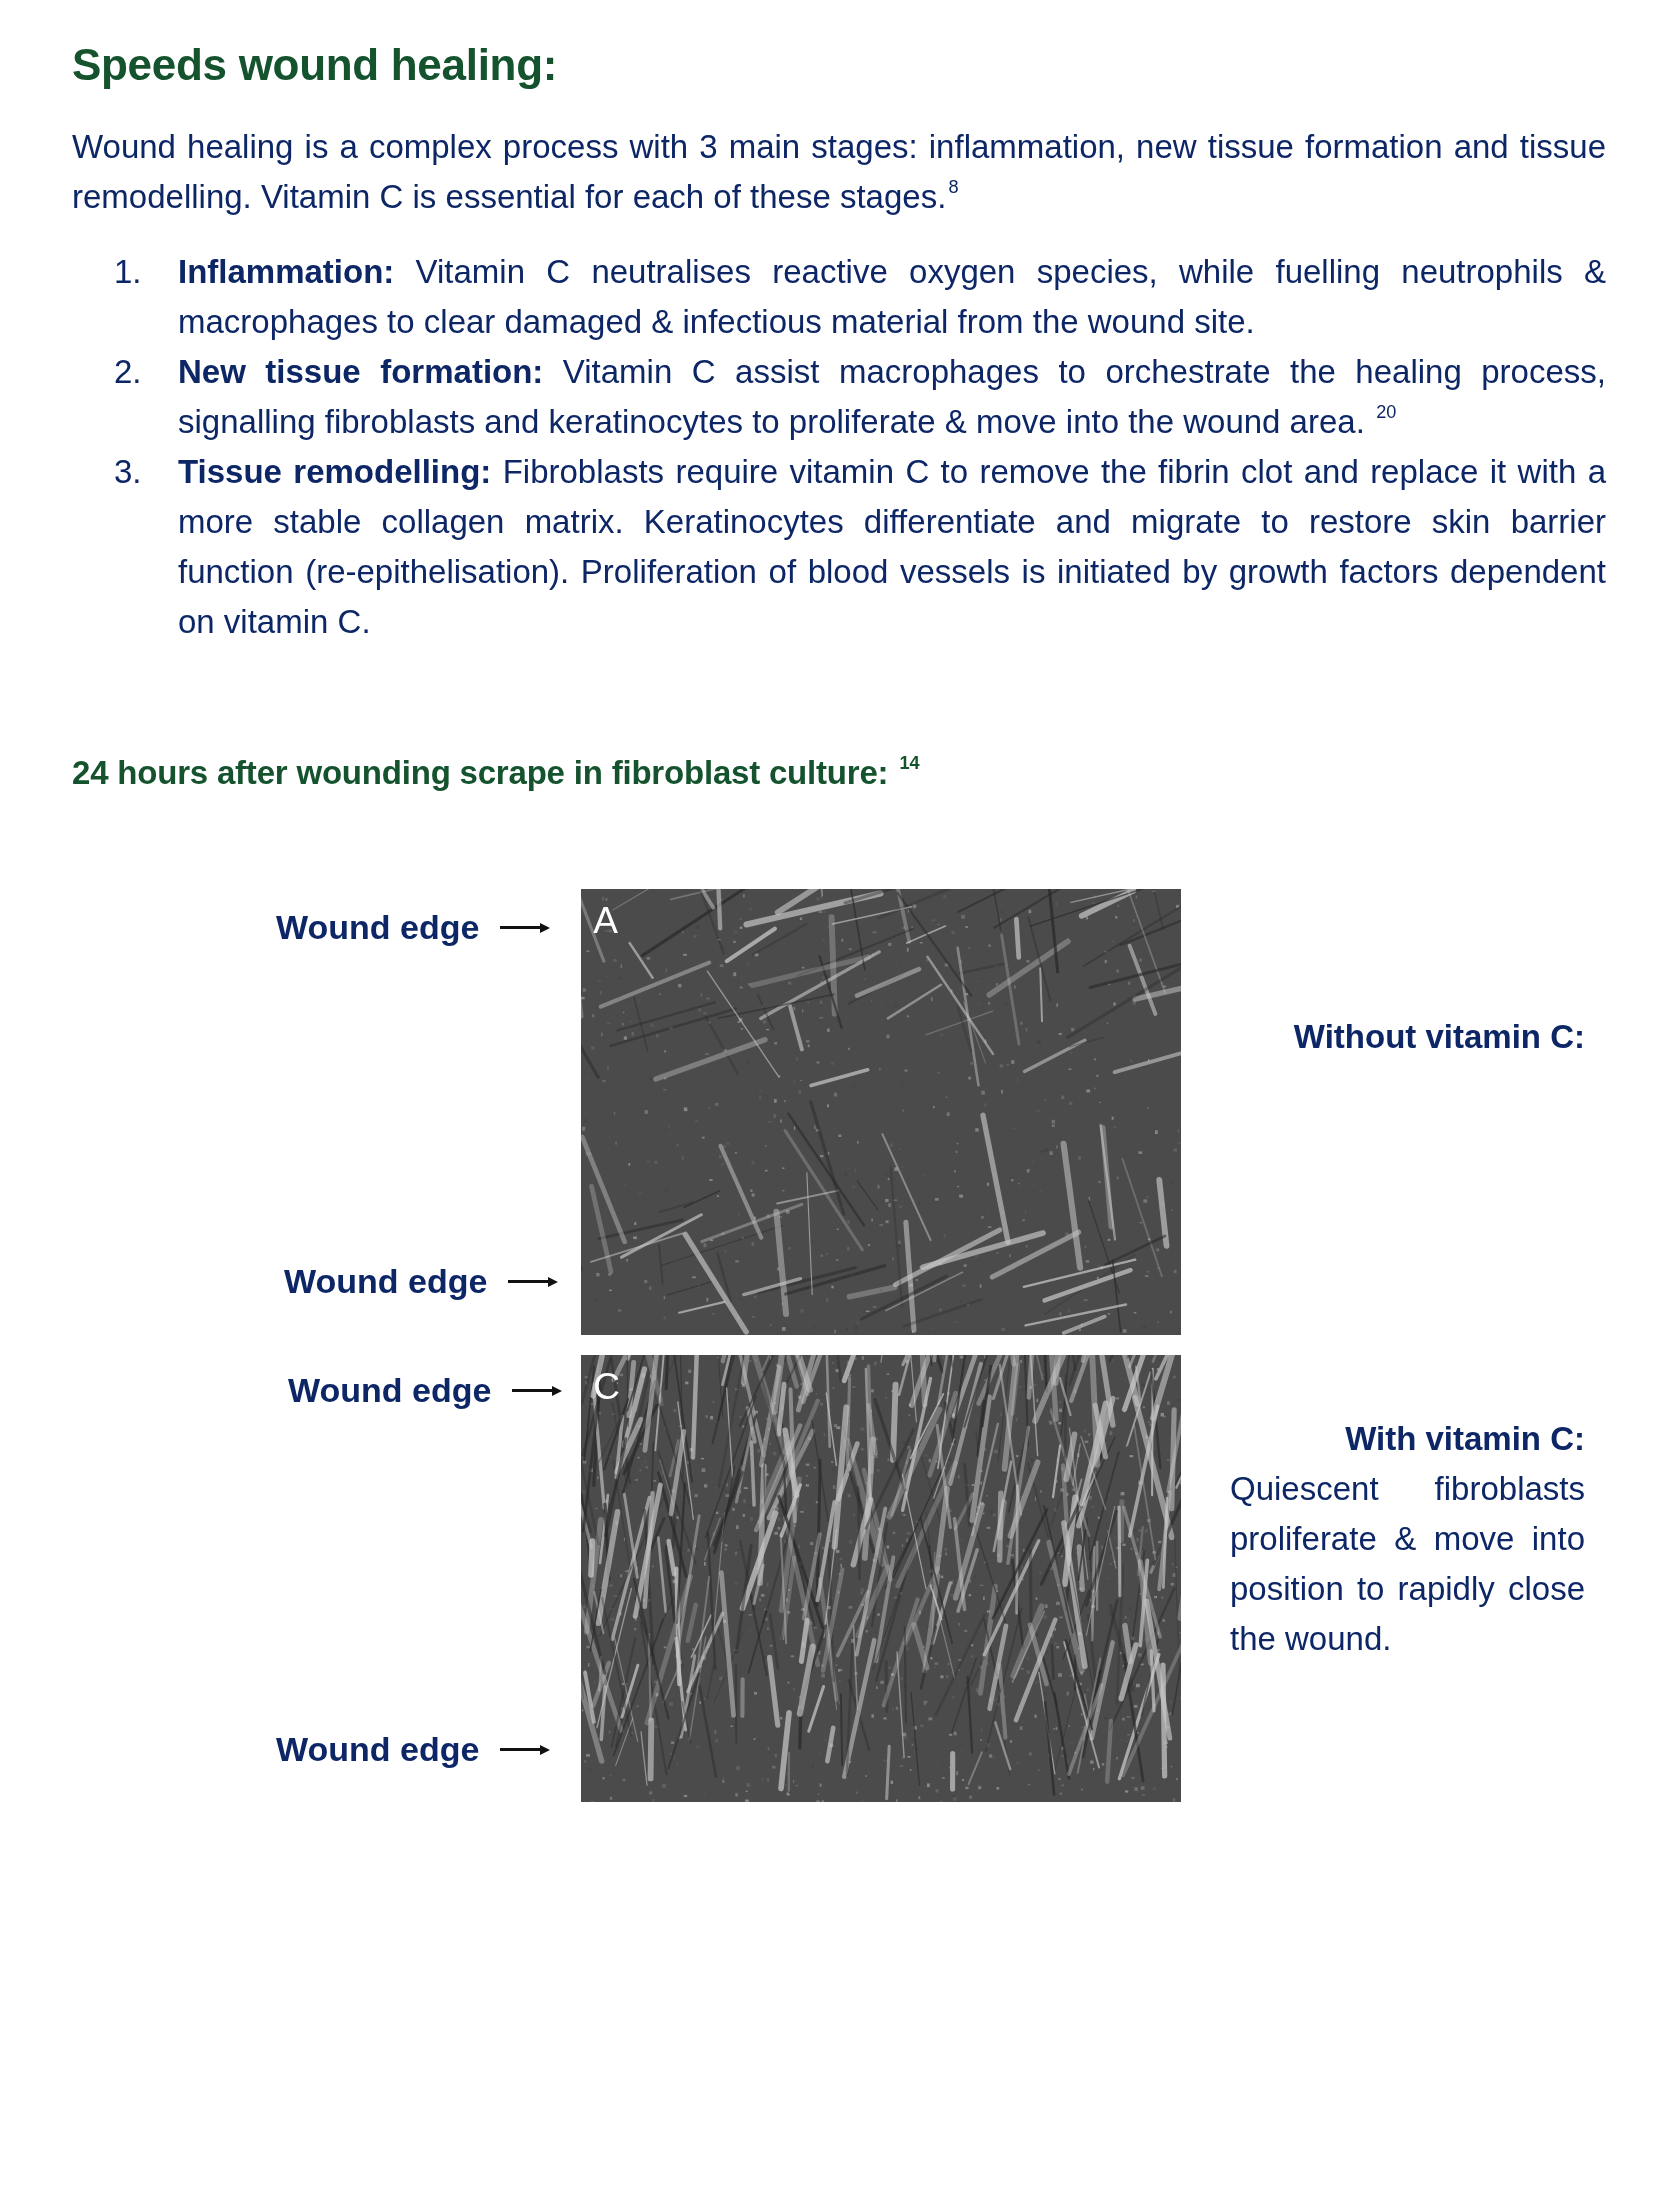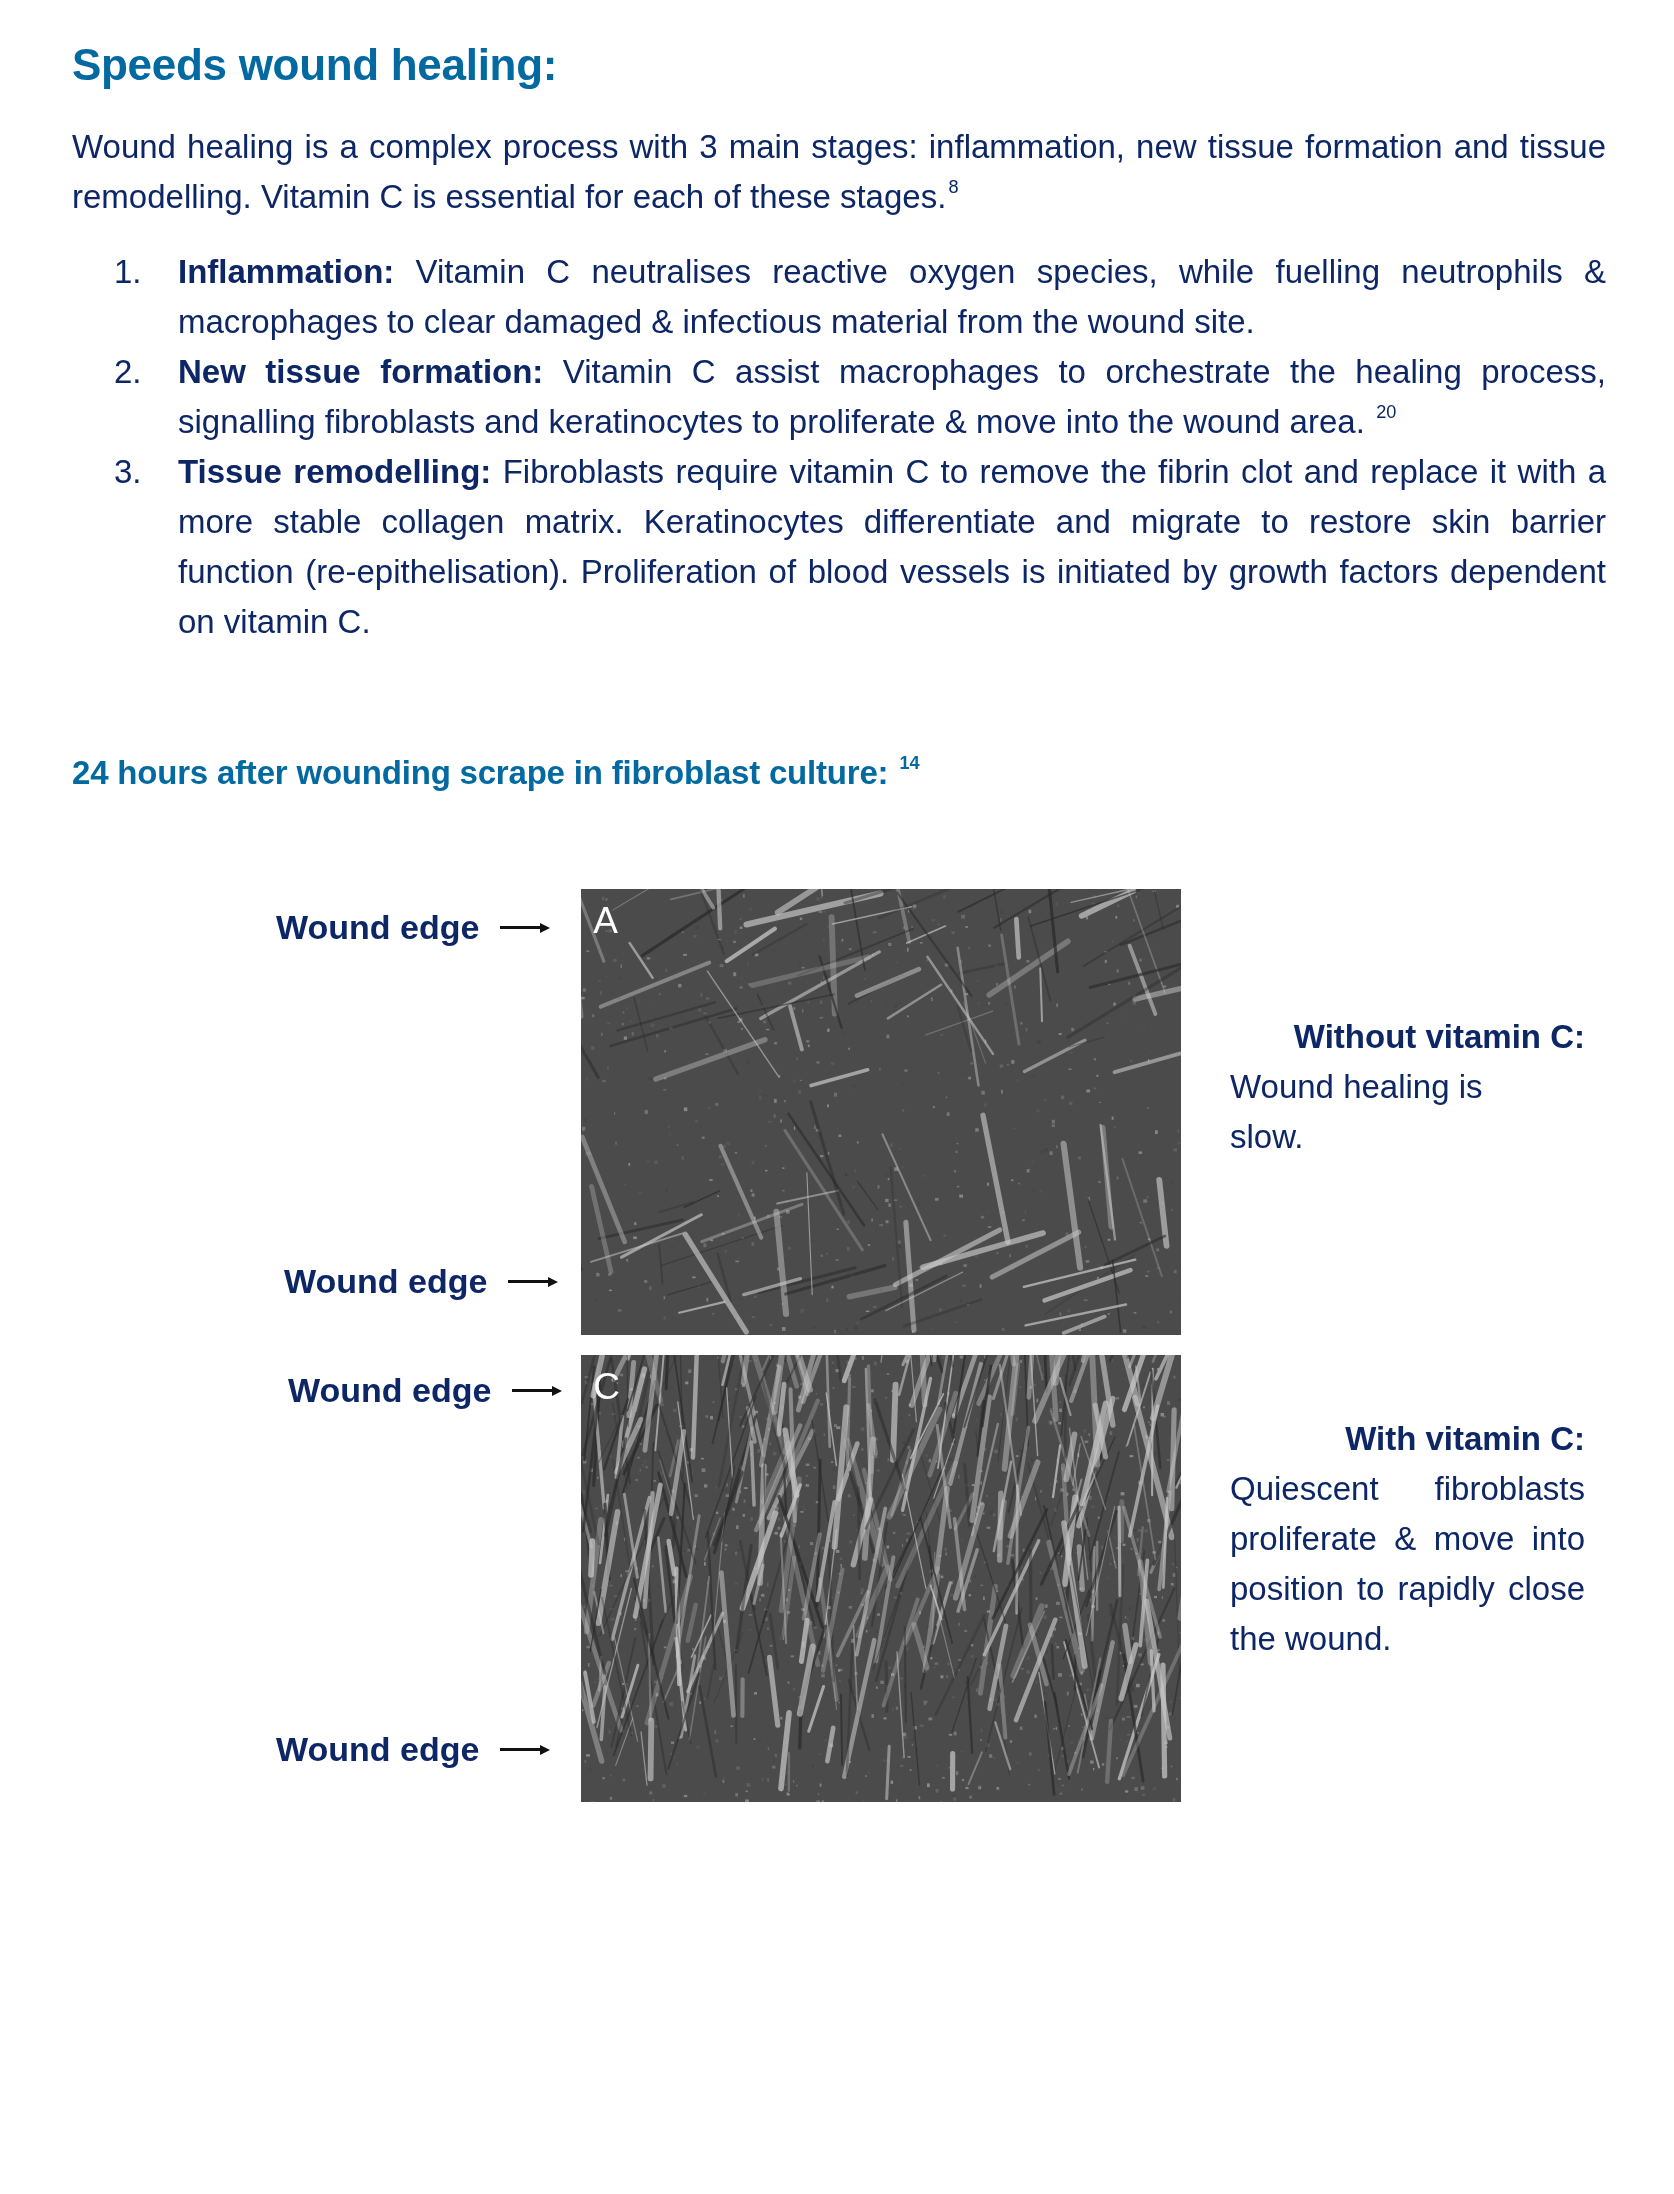--- a/index.html
+++ b/index.html
@@ -1,21 +1,21 @@
 <!DOCTYPE html>
 <html style="font-size:9px"><head>
   <meta charset="utf-8">
   <style>
     html, body { margin: 0; padding: 0; background: #ffffff; }
     body {
       width: 1674px; height: 2194px; position: relative; overflow: hidden;
       font-family: "Liberation Sans", sans-serif; color: #0d2666;
     }
     .abs { position: absolute; }
-    .h-gold { color: #0369a1; font-weight: bold; }
+    .h-gold { color: #14532d; font-weight: bold; }
     #title { left: 72px; top: 34px; font-size: 44px; line-height: 61px; letter-spacing: -0.3px; }
     #intro { left: 72px; top: 122px; width: 1534px; font-size: 33px; line-height: 50px; text-align: justify; }
     sup { font-size: 0.55em; vertical-align: 0; position: relative; top: -0.85em; line-height: 0; margin-left: 2.2px; }
     #stages { left: 114px; top: 247px; width: 1492px; margin: 0; padding: 0; list-style: none; font-size: 33px; line-height: 50px; }
     #stages li { position: relative; padding-left: 64px; text-align: justify; }
     #stages .num { position: absolute; left: 0; top: 0; }
     #stages b { font-weight: bold; }
     #fig-heading { left: 72px; top: 745px; font-size: 33px; line-height: 56px; letter-spacing: -0.2px; }
     .micro { position: absolute; left: 581px; width: 600px; background: #4b4b4b; overflow: hidden; }
     #panel-a { top: 889px; height: 446px; }
@@ -2025,21 +2025,20 @@
   <span>Wound edge</span>
   <span class="edge-arrow"></span>
 </div>
 <div class="edge-label" style="left:276px; top:1727px;">
   <span>Wound edge</span>
   <span class="edge-arrow"></span>
 </div>
 
 <div class="side-note" style="top:1012px;">
   <span class="side-title">Without vitamin C:</span>
-  <span style="display:block; text-align:left; width:289px;">Wound healing is slow.</span>
 </div>
 <div class="side-note" style="top:1414px;">
   <span class="side-title">With vitamin C:</span>
   <span style="display:block; text-align:justify; text-align-last:left;">Quiescent fibroblasts proliferate &amp; move into position to rapidly close the wound.</span>
 </div>
 
 <ul id="bullets" class="abs">
 </ul>
 
 

